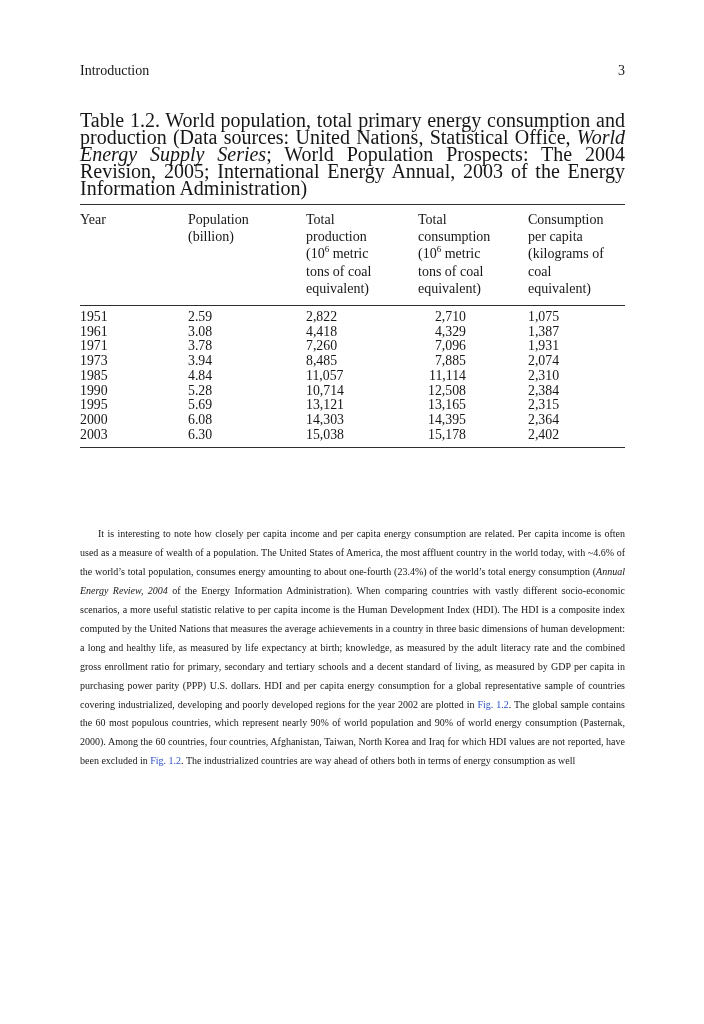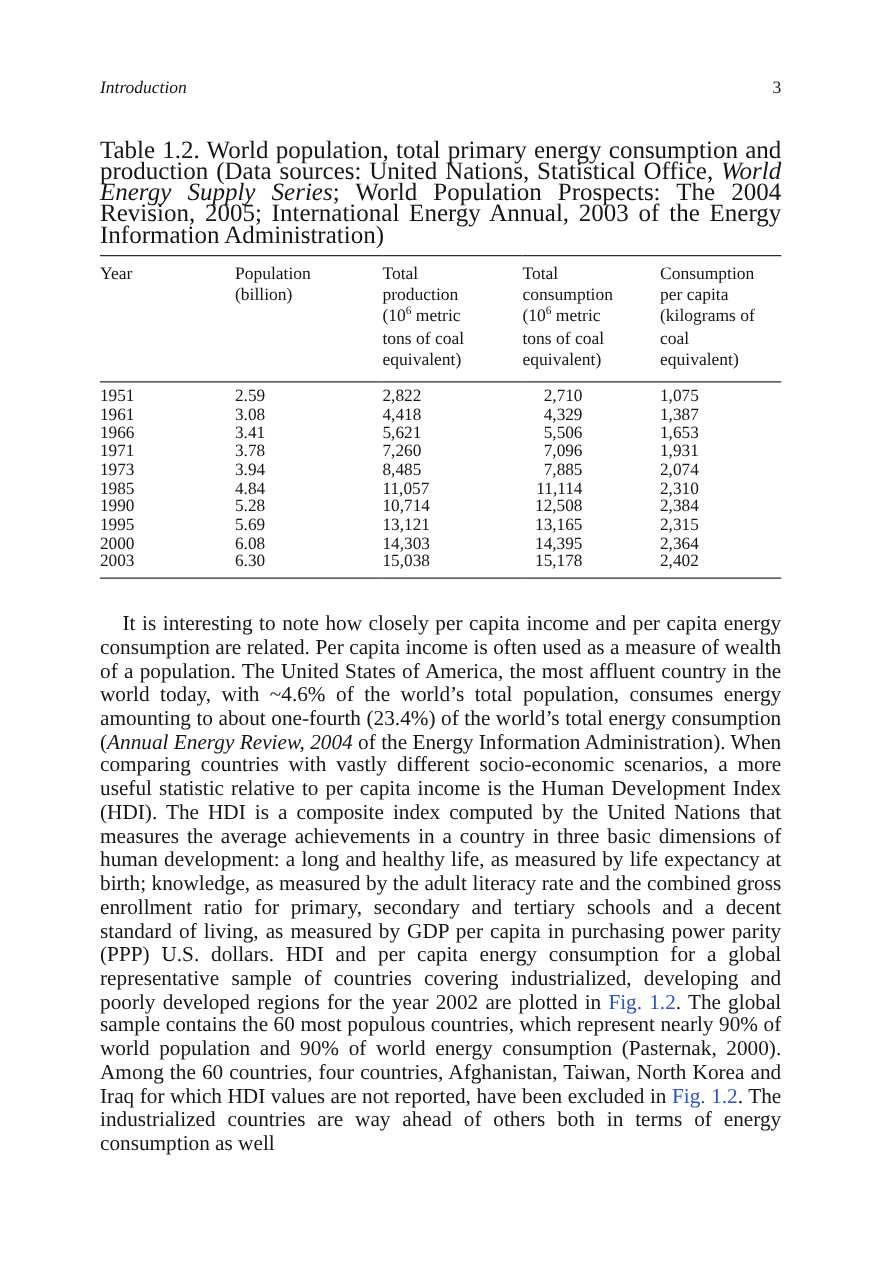--- a/index.html
+++ b/index.html
@@ -2,40 +2,40 @@
 <html><head>
 <meta charset="utf-8">
 <style>
   html,body{margin:0;padding:0;background:#ffffff;}
   .page{
     width:704px;height:1024px;background:#ffffff;position:relative;
     font-family:"Liberation Serif","DejaVu Serif",serif;color:#161616;overflow:hidden;
   }
   .content{position:absolute;left:80px;top:0;width:545px;}
   .running-header{display:flex;justify-content:space-between;margin-top:62px;font-size:14px;line-height:17px;}
-  .run-title{font-style:italic;}
+  .run-title{}
   .caption{margin:33px 0 0;font-size:20px;line-height:17px;text-align:justify;}
   .data-table{
     margin-top:7px;width:545px;border-collapse:collapse;table-layout:fixed;
     font-size:13.8px;border-top:1.5px solid #2e2e2e;border-bottom:1.5px solid #2e2e2e;
   }
   .data-table thead tr{border-bottom:1.2px solid #2e2e2e;}
   .data-table th{font-weight:normal;text-align:left;vertical-align:top;padding:6px 0 8px;line-height:17.2px;font-size:14px;}
   .data-table td{padding:0;line-height:14.7px;}
   .data-table tbody tr:first-child td{padding-top:4px;}
   .data-table tbody tr:last-child td{padding-bottom:5px;}
   td.c0,th.h0{width:108px;}
   td.c1,th.h1{width:118px;}
   td.c2,th.h2{width:112px;}
   td.c3,th.h3{width:110px;}
   td.c4,th.h4{width:97px;}
   td.c2{text-align:left;padding-right:50px;}
   td.c3{text-align:right;padding-right:62px;}
   sup{font-size:9px;line-height:0;vertical-align:super;}
-  .body-text{margin:27px 0 0;font-size:17px;line-height:18.9px;text-align:justify;text-indent:18px;}
+  .body-text{margin:77px 0 0;font-size:10px;line-height:18.9px;text-align:justify;text-indent:18px;}
   .fig-link{color:#2d53c4;cursor:pointer;}
 </style>
 </head>
 <body>
 
 <div class="page">
   <div class="content">
 
     <div class="running-header">
       <span class="run-title">Introduction</span>
@@ -86,27 +86,20 @@
             <td class="c4">1,075</td>
           </tr>
           <tr>
             <td class="c0">1961</td>
             <td class="c1">3.08</td>
             <td class="c2">4,418</td>
             <td class="c3">4,329</td>
             <td class="c4">1,387</td>
           </tr>
           <tr>
-            <td class="c0">1966</td>
-            <td class="c1">3.41</td>
-            <td class="c2">5,621</td>
-            <td class="c3">5,506</td>
-            <td class="c4">1,653</td>
-          </tr>
-          <tr>
             <td class="c0">1971</td>
             <td class="c1">3.78</td>
             <td class="c2">7,260</td>
             <td class="c3">7,096</td>
             <td class="c4">1,931</td>
           </tr>
           <tr>
             <td class="c0">1973</td>
             <td class="c1">3.94</td>
             <td class="c2">8,485</td>

